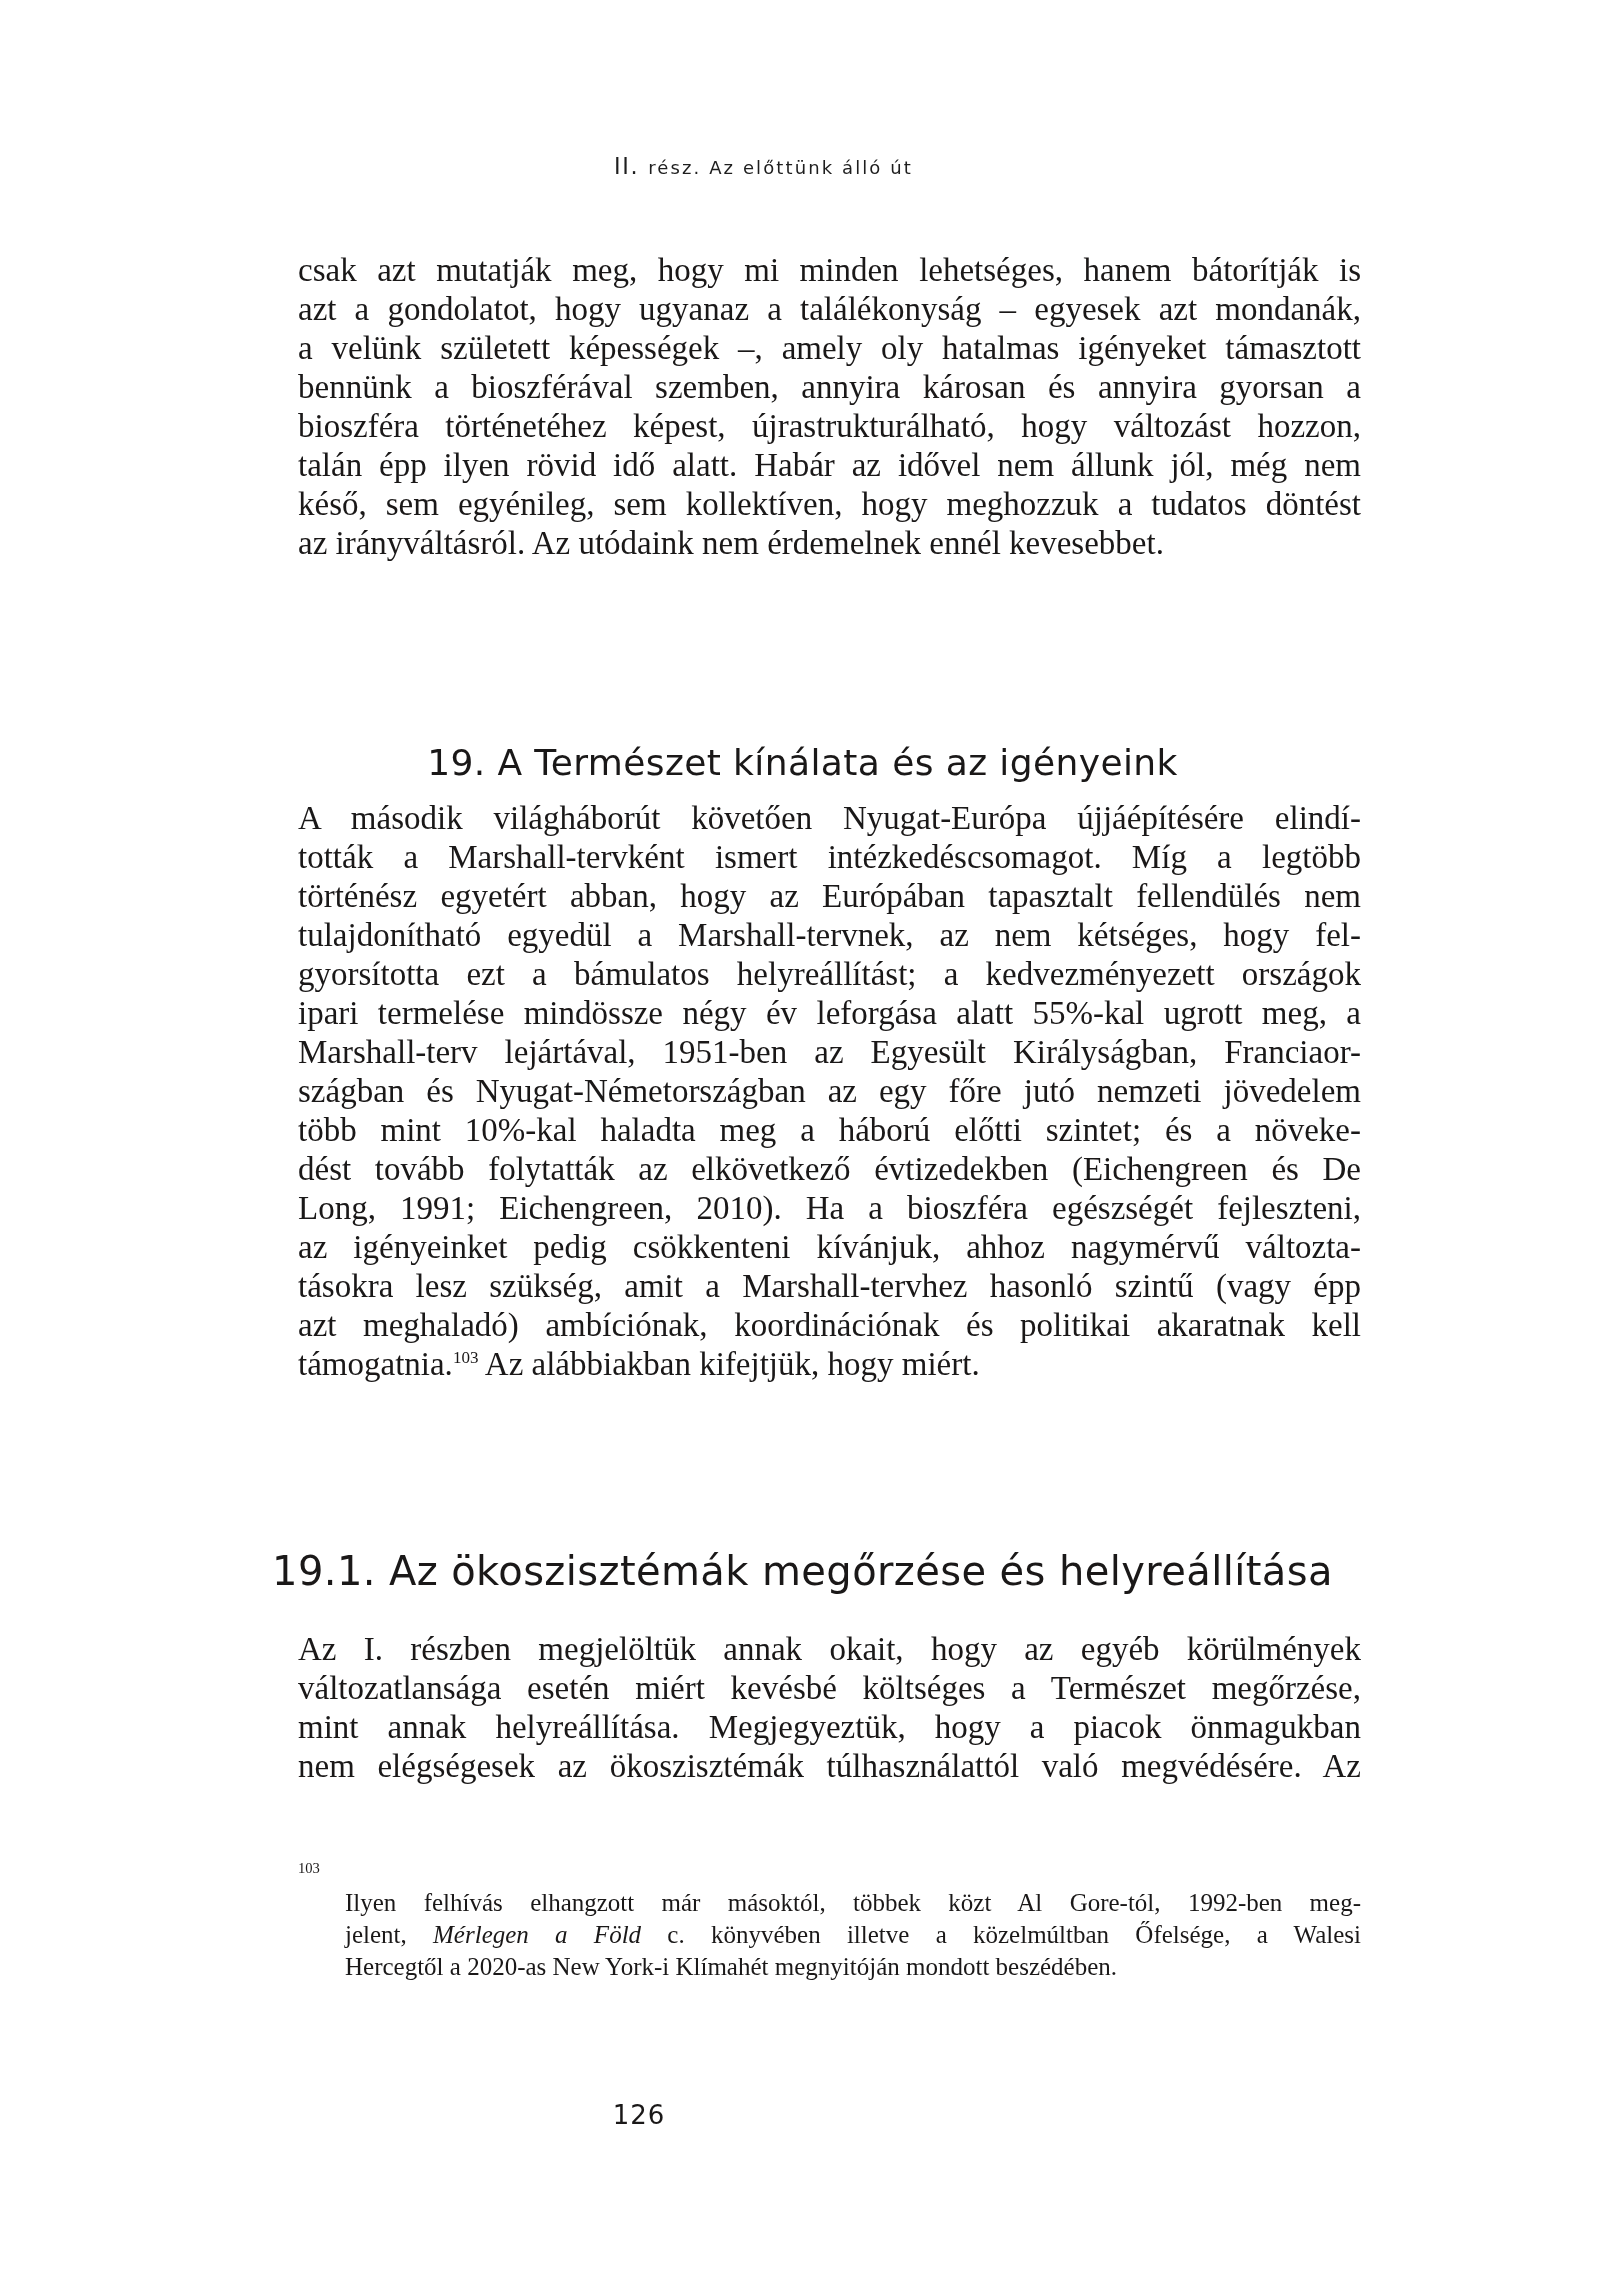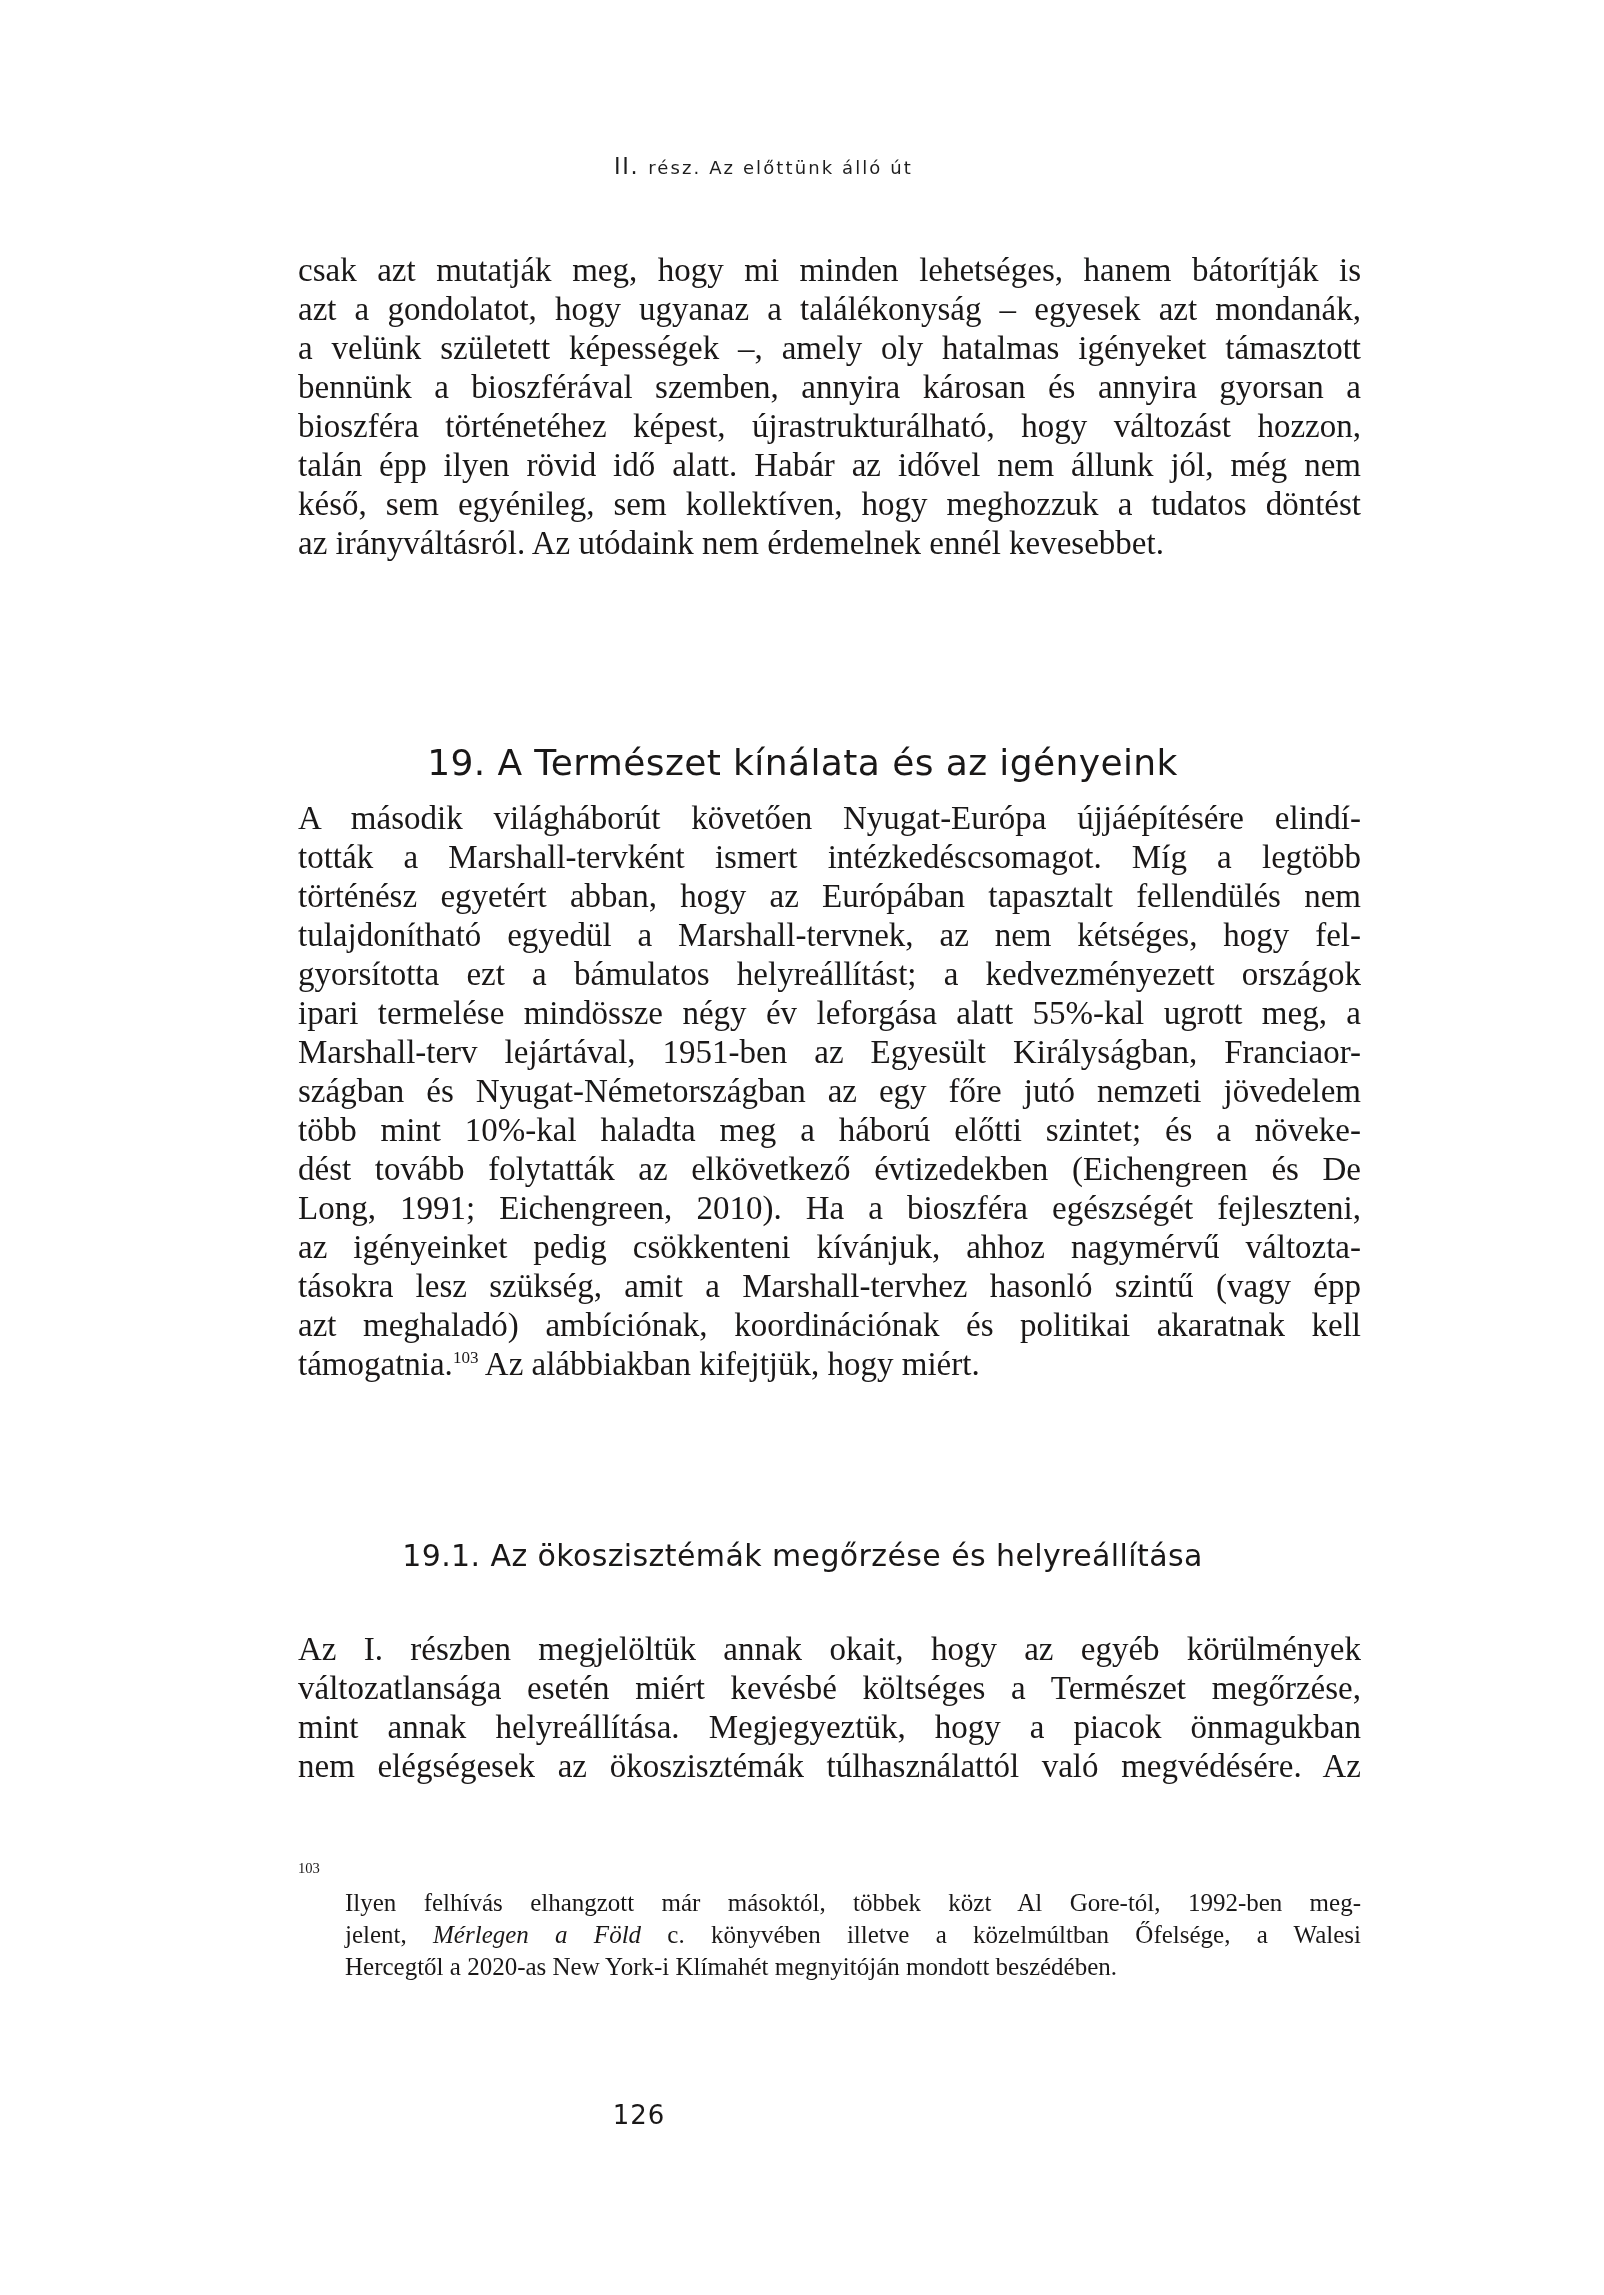--- a/index.html
+++ b/index.html
@@ -69,21 +69,21 @@
       font-weight: normal;
       color: #1a1818;
     }
     .h19 {
       top: 712px;
       font-size: 36px;
       letter-spacing: 0.4px;
     }
     .h191 {
       top: 1508px;
-      font-size: 30px;
+      font-size: 40px;
       letter-spacing: 0.4px;
     }
     sup.fnref {
       font-size: 17px;
       vertical-align: 12px;
       line-height: 0;
     }
     .footnote {
       position: absolute;
       left: 298px;

